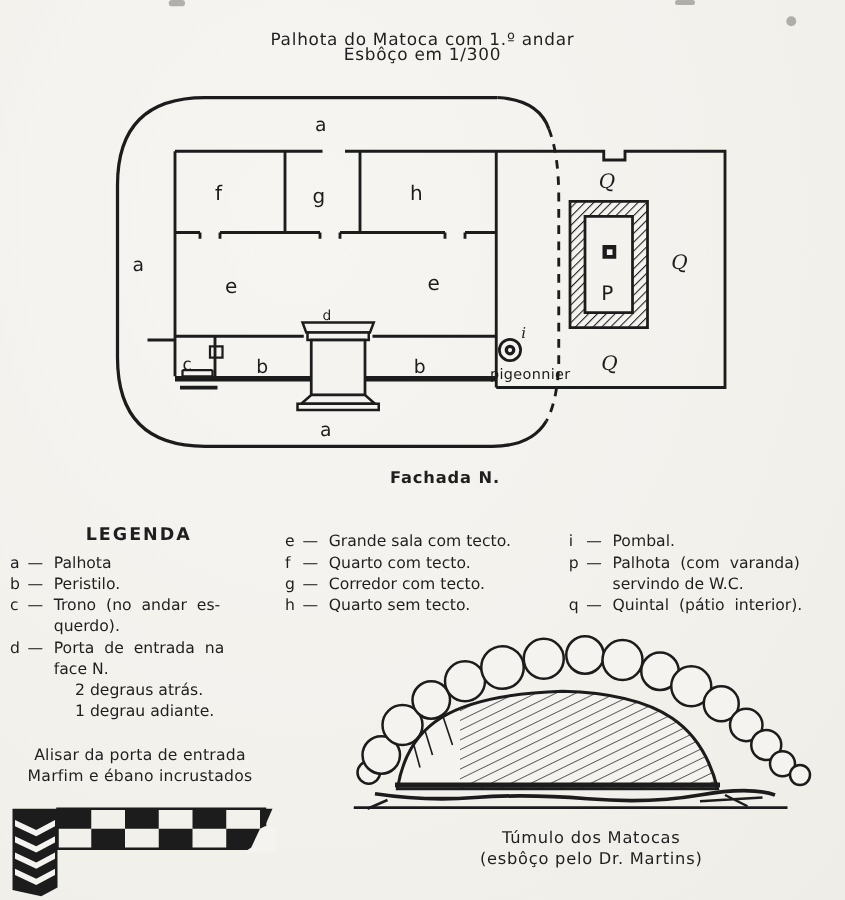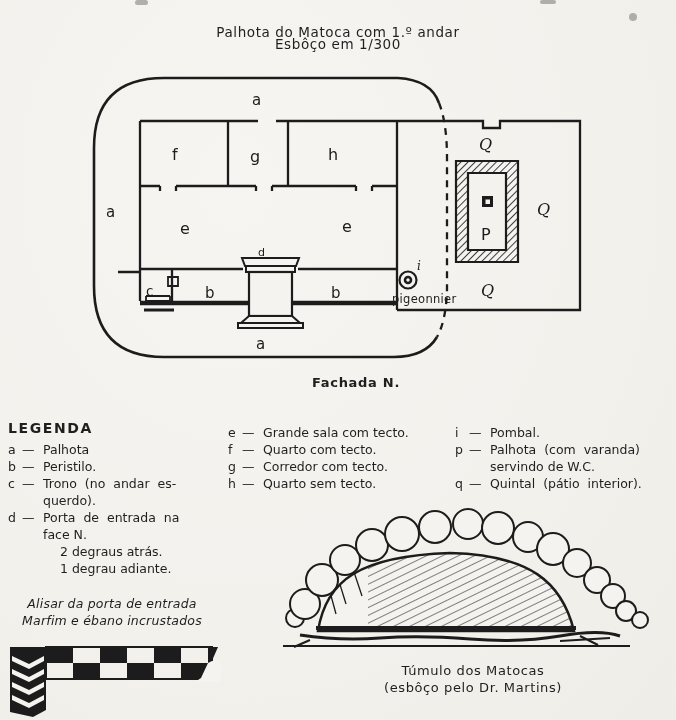--- a/index.html
+++ b/index.html
@@ -5,28 +5,28 @@
   html,body{margin:0;padding:0;background:#e8e6e1;}
   .page{
     position:relative;width:676px;height:720px;overflow:hidden;
     background:radial-gradient(ellipse at 35% 25%, #f6f5f2 0%, #f3f1ec 60%, #efede7 100%);
     font-family:"DejaVu Sans","Liberation Sans",sans-serif;
     color:#1f1f1f;
   }
   .abs{position:absolute;}
   .title{width:676px;text-align:center;font-size:13.5px;letter-spacing:.6px;font-weight:500;}
   .caption{text-align:center;font-size:13px;letter-spacing:.7px;font-weight:bold;}
-  .legend-head{width:206px;font-weight:700;font-size:14px;letter-spacing:1.6px;}
+  .legend-head{width:206px;text-align:center;font-weight:700;font-size:14px;letter-spacing:1.6px;}
   .lg-col{font-size:12.5px;line-height:17px;}
   .lg-row{display:flex;align-items:flex-start;}
   .lg-letter{width:14px;flex:none;}
   .lg-dash{width:21px;flex:none;}
   .lg-text{white-space:pre-wrap;}
   .lg-note{padding-left:52px;white-space:pre;}
-  .alisar{width:212px;text-align:center;font-size:12.5px;line-height:17px;letter-spacing:.2px;font-style:italic;}
+  .alisar{width:212px;text-align:center;font-size:12.5px;line-height:17px;letter-spacing:.2px;}
   .tomb-cap{width:270px;text-align:center;font-size:13px;line-height:17px;letter-spacing:.6px;}
   svg text{fill:#1c1c1c;}
   .smudge{background:#6f6c66;opacity:.5;border-radius:3px;}
 </style>
 </head>
 <body>
 
 <div class="page">
 
   <div class="abs smudge" style="left:135px;top:0;width:13px;height:5px;"></div>

